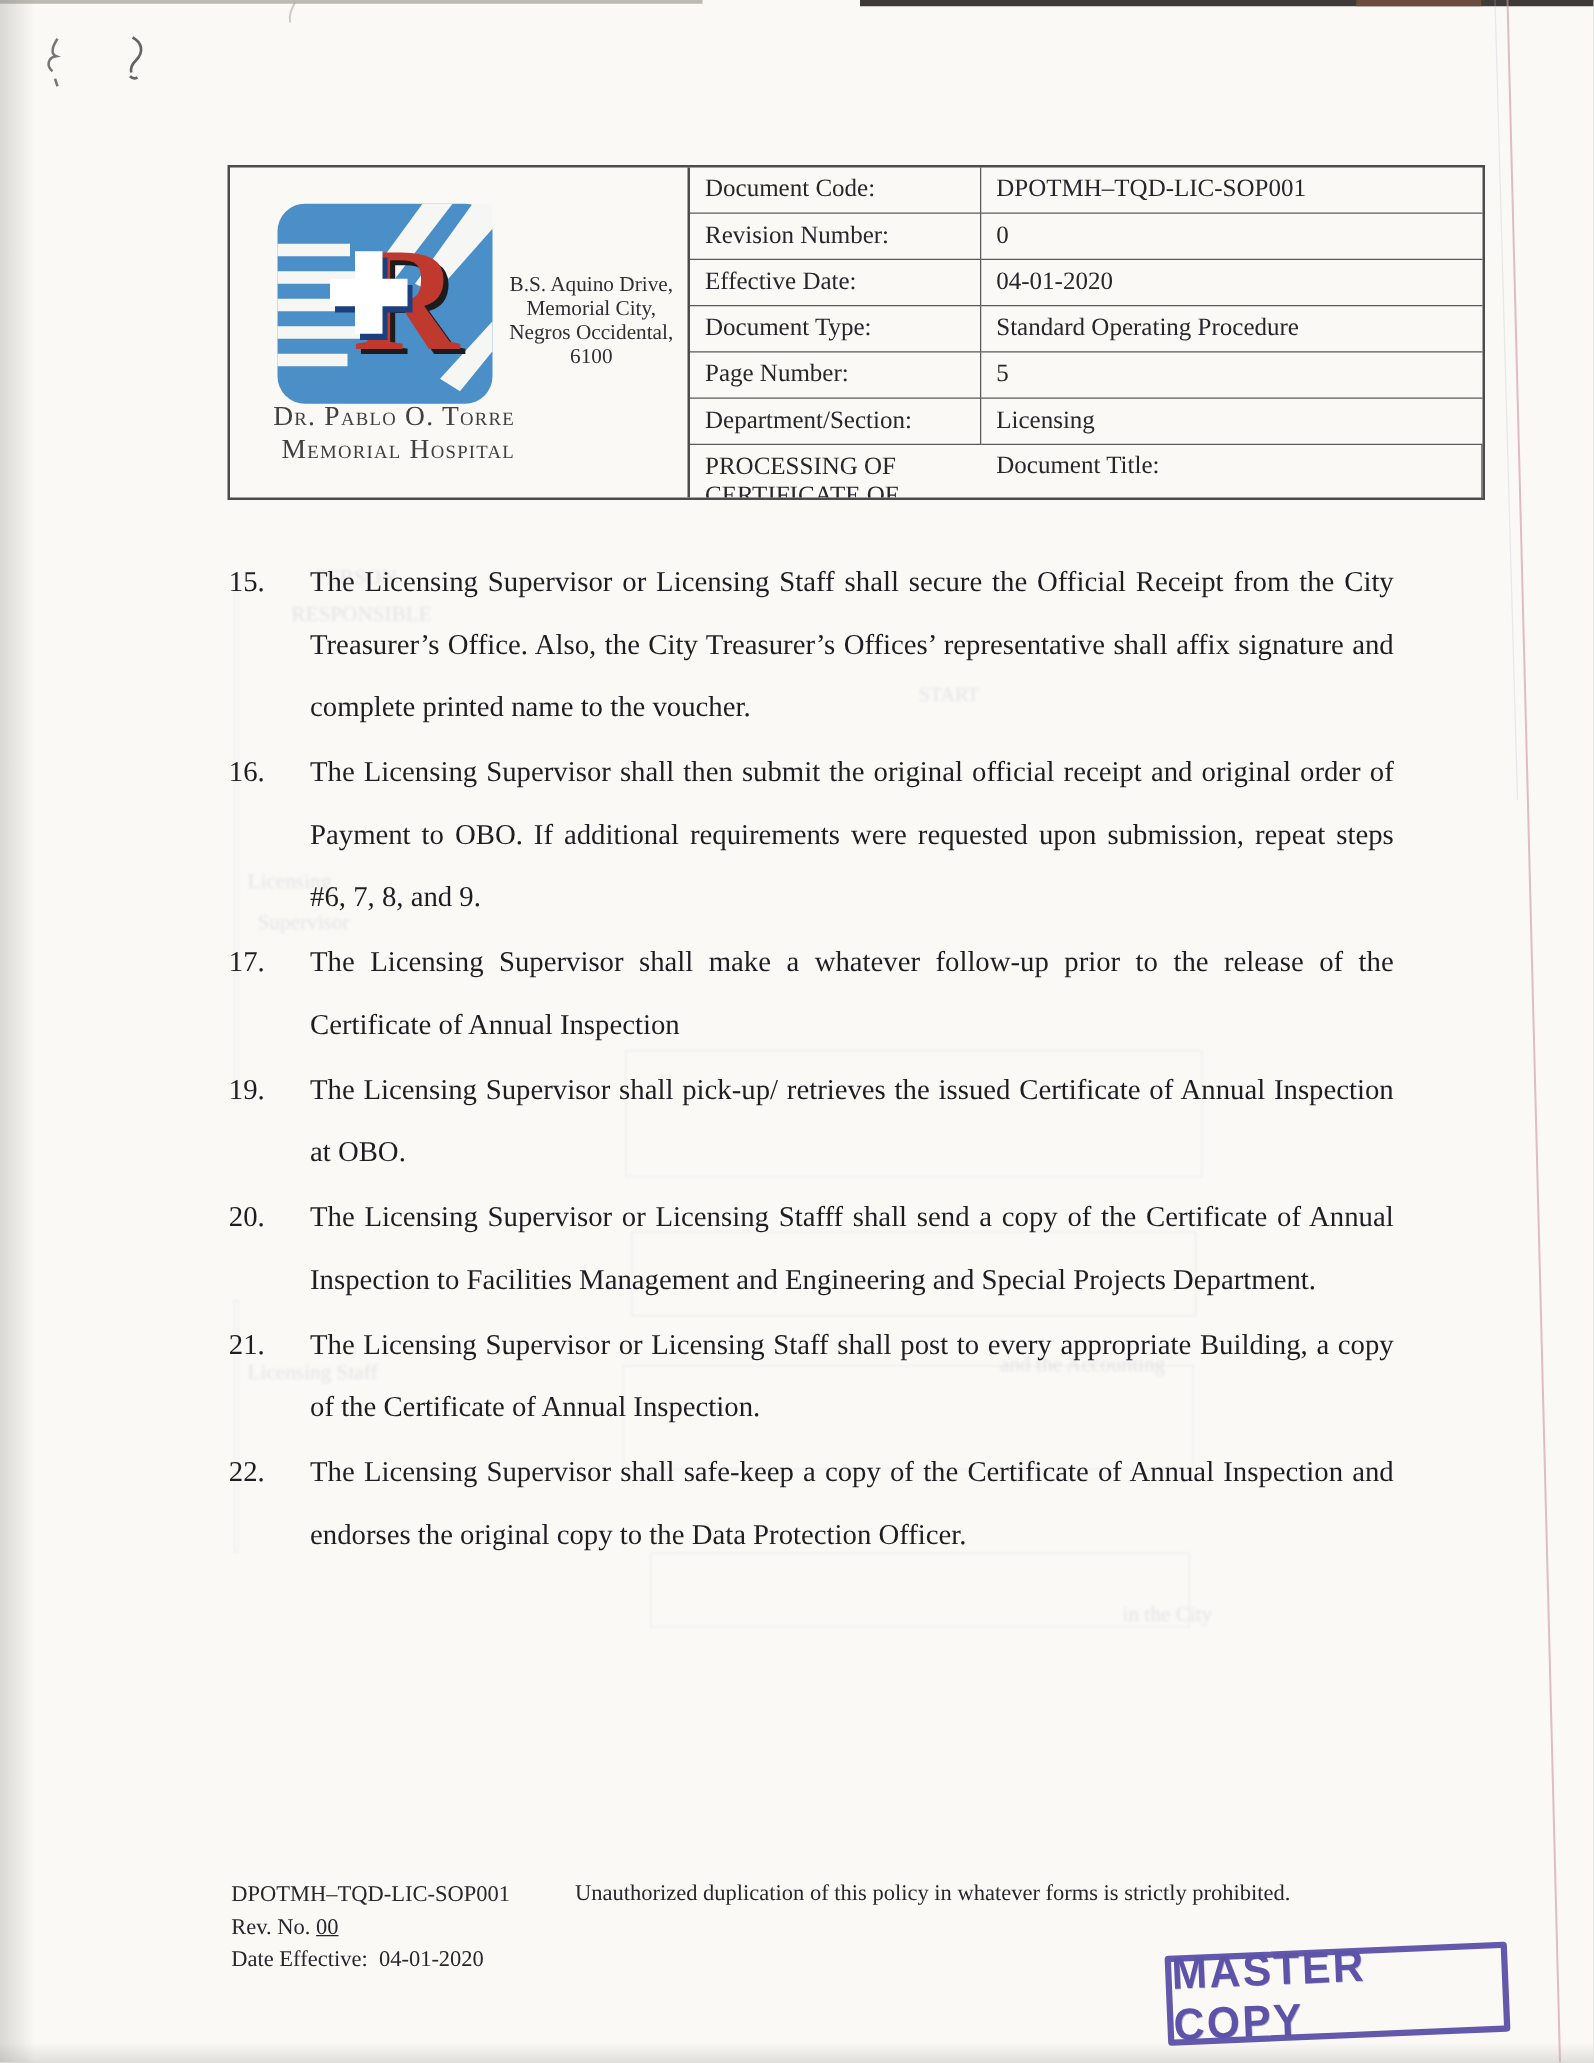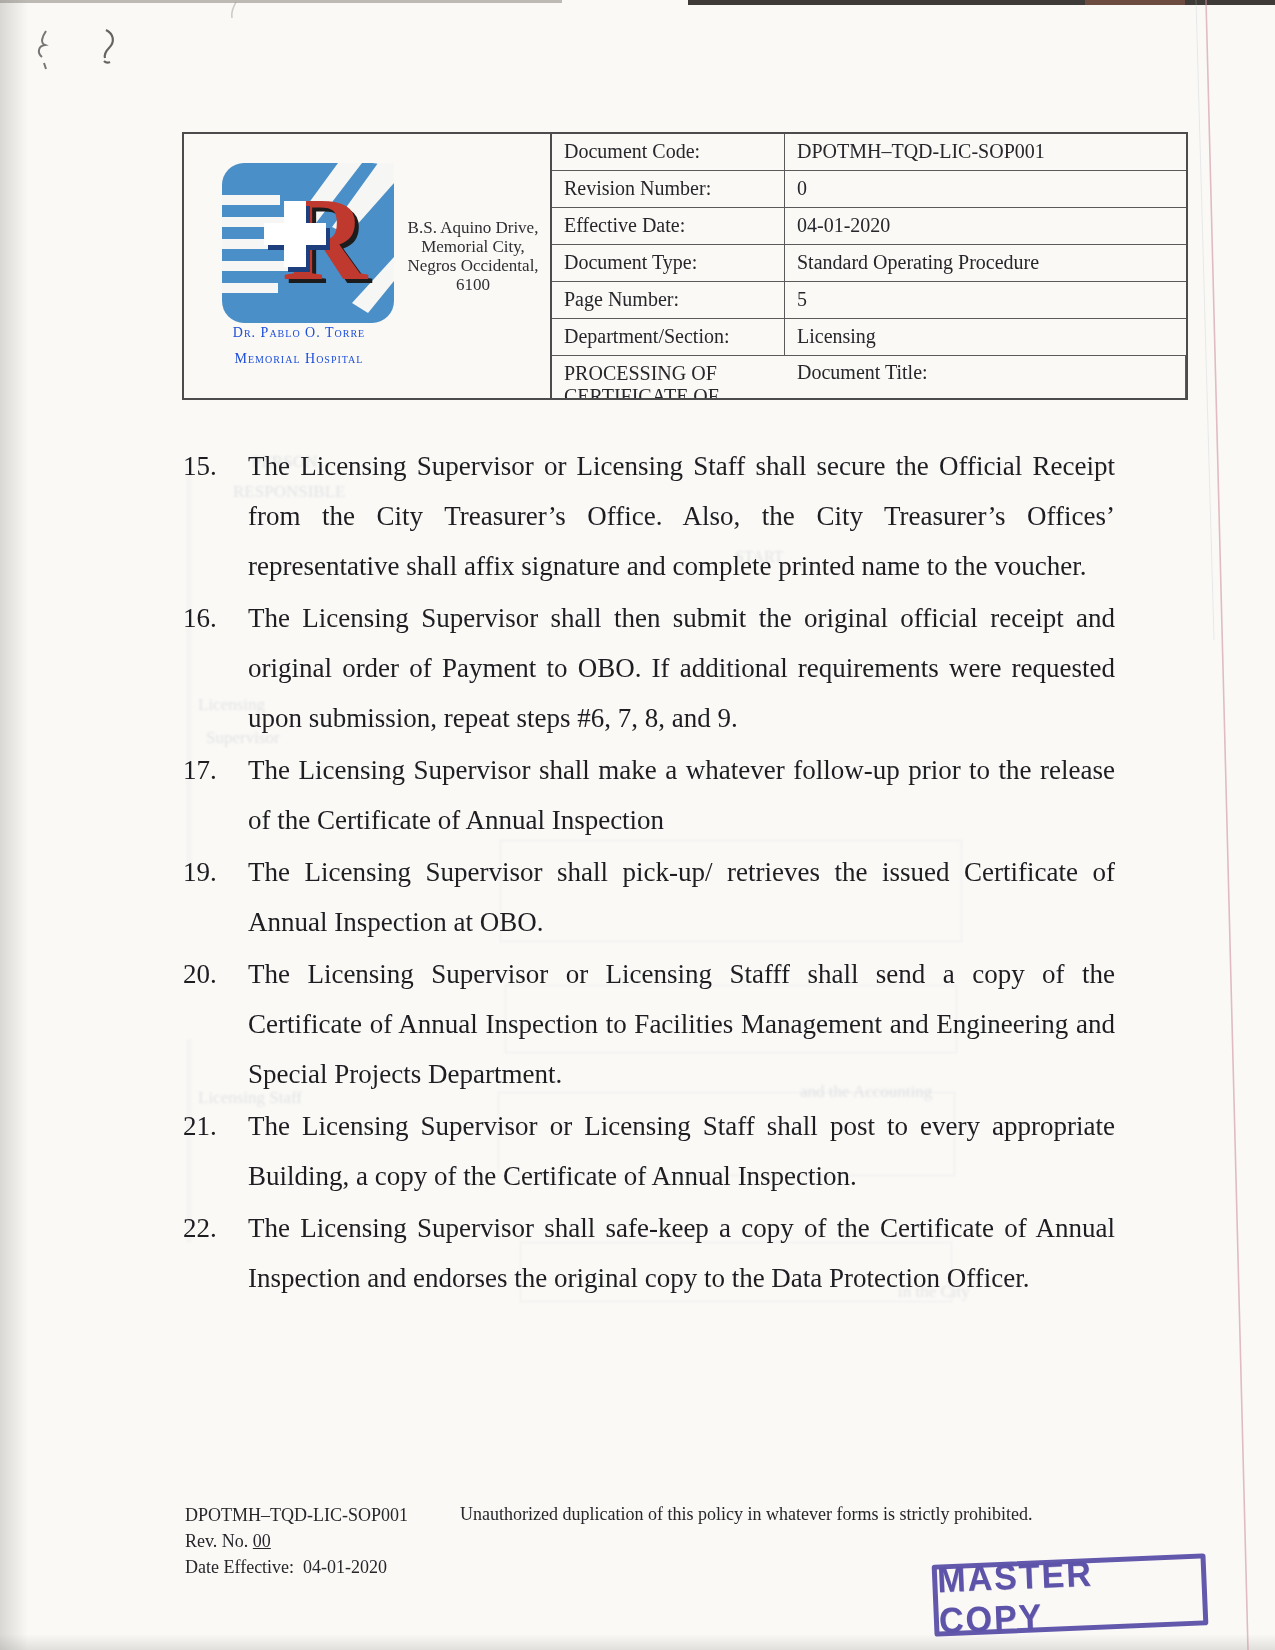--- a/index.html
+++ b/index.html
@@ -24,32 +24,32 @@
 
   
   .header-table {
     position:absolute; left:182px; top:132px; width:1006px; height:268px;
     border:2px solid #4c4c4c; box-sizing:border-box; display:flex;
   }
   .logo-cell { width:368px; flex:none; border-right:2px solid #4c4c4c; box-sizing:border-box; position:relative; }
   .logo-svg  { position:absolute; left:36px; top:27px; }
   .address   { position:absolute; left:214px; top:84px; width:150px; text-align:center;
                font-size:17px; line-height:19px; color:#2e2e33; }
-  .hospital-name { position:absolute; left:2px; top:186px; width:226px; text-align:center;
-               font-variant:small-caps; font-size:14px; line-height:26px; color:#1d4ed8; letter-spacing:1px; }
+  .hospital-name { position:absolute; left:2px; top:186px; width:226px; text-align:right;
+               font-variant:small-caps; font-size:22px; line-height:26px; color:#404040; letter-spacing:1px; }
   .meta-grid { flex:1; display:grid; grid-template-columns:233px 1fr; grid-template-rows:repeat(6, 37px) 1fr; }
   .meta-cell  { border-bottom:1.5px solid #5a5a5a; padding:6px 8px 0 12px; font-size:20px;
                 box-sizing:border-box; color:#26262b; overflow:hidden; }
   .meta-label { border-right:1.5px solid #5a5a5a; }
   .meta-grid > div:nth-last-child(-n+2) { border-bottom:none; }
   .meta-grid > div:nth-last-child(1) { line-height:23px; padding-top:5px; }
 
   
   .proc-list { position:absolute; left:183px; top:441px; width:932px; }
-  .proc-item { display:flex; line-height:50px; font-size:27px; color:#1d1d22; margin-bottom:2px; }
+  .proc-item { display:flex; line-height:50px; font-size:23px; color:#1d1d22; margin-bottom:2px; }
   .proc-num  { width:65px; flex:none; }
   .proc-text { flex:1; text-align:justify; text-align-last:left; }
 
   
   .footer-left   { position:absolute; left:185px; top:1502px; font-size:18px; line-height:26px; color:#26262b; }
   .rev-underline { text-decoration:underline; }
   .footer-notice { position:absolute; left:460px; top:1504px; width:680px; font-size:18px; color:#26262b; }
 
   
   .stamp {

